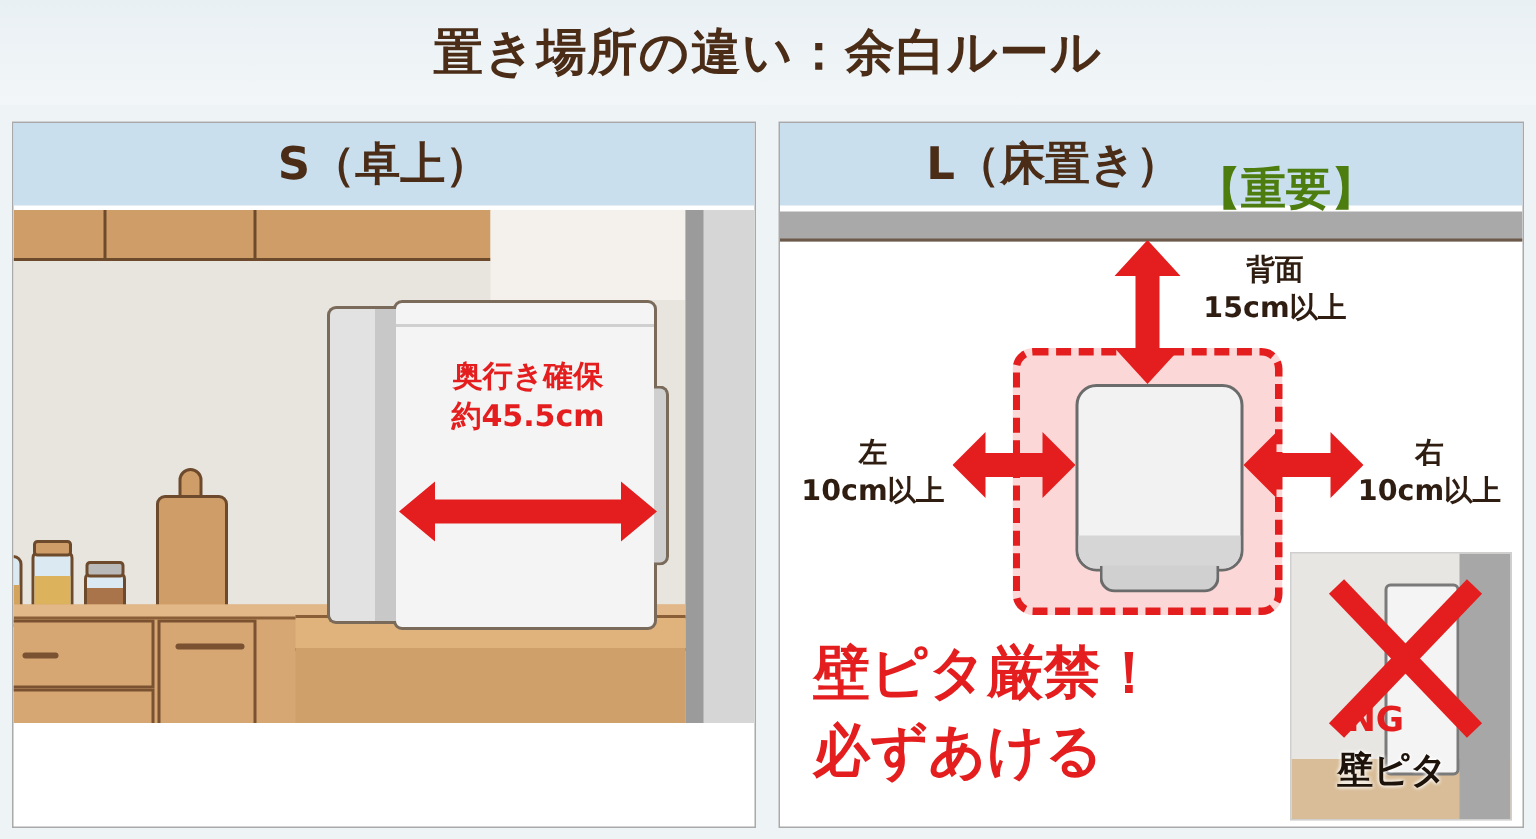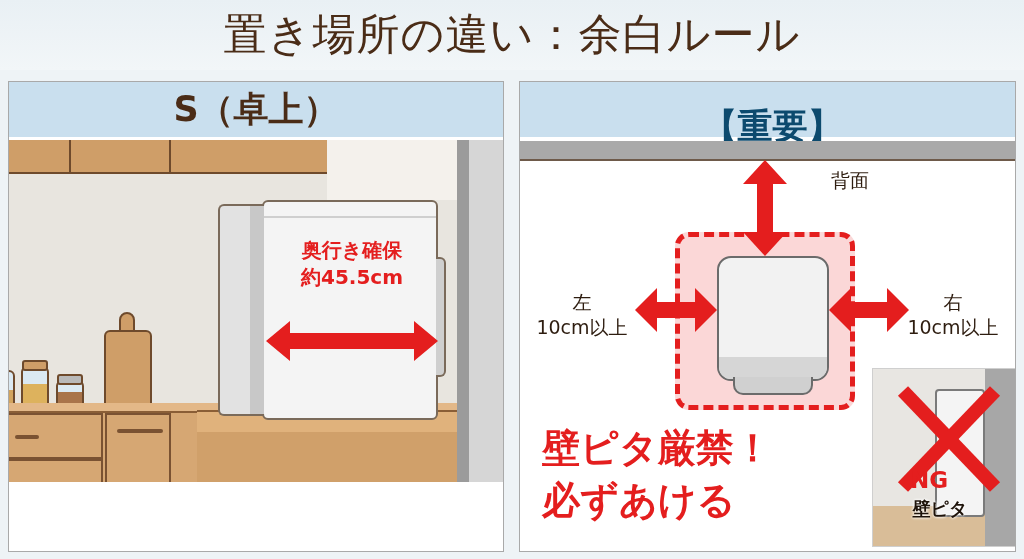--- a/index.html
+++ b/index.html
@@ -1,23 +1,23 @@
 <!DOCTYPE html>
 <html><head>
 <meta charset="utf-8">
 <style>
   html,body{margin:0;padding:0;}
   body{width:1024px;height:559px;overflow:hidden;background:#eef3f6;font-family:"DejaVu Sans","Liberation Sans",sans-serif;position:relative;}
   .title-bar{position:absolute;left:0;top:0;width:1024px;height:70px;background:linear-gradient(#e9f0f4,#f2f6f8);display:flex;align-items:center;justify-content:center;}
-  .title-bar h1{margin:0;font-size:43px;font-weight:normal;color:#4a2c17;letter-spacing:1px;}
+  .title-bar h1{margin:0;font-size:33px;font-weight:bold;color:#4a2c17;letter-spacing:1px;}
   .panel{position:absolute;top:81px;height:471px;background:#fff;border:1.5px solid #a9a9a9;box-sizing:border-box;overflow:hidden;}
   .panel.left{left:8px;width:496px;}
   .panel.right{left:519px;width:497px;}
-  .panel-header{position:absolute;left:0;top:0;right:0;height:55px;background:#c9dfee;display:flex;align-items:center;justify-content:center;font-size:35px;font-weight:bold;color:#4a2c17;}
-  .panel-header .red{color:#0c4a6e;margin-left:10px;margin-top:33px;}
+  .panel-header{position:absolute;left:0;top:0;right:0;height:55px;background:#c9dfee;display:flex;align-items:center;justify-content:center;font-size:30px;font-weight:bold;color:#4a2c17;}
+  .panel-header .red{color:#4d7c0f;margin-left:10px;margin-top:33px;}
   
   .scene{position:absolute;left:0;top:58px;right:0;height:342px;background:#e8e5df;overflow:hidden;}
   .cabinet-top{position:absolute;left:0;top:0;width:318px;height:32px;background:#cf9e68;border-bottom:2px solid #6e4a2c;}
   .cabinet-top .div{position:absolute;top:0;bottom:0;width:2px;background:#6e4a2c;}
   .wall-gap{position:absolute;left:318px;top:0;width:130px;height:60px;background:#f4f1ec;}
   .side-wall{position:absolute;left:448px;top:0;width:48px;height:350px;background:#d6d6d6;}
   .side-wall .edge{position:absolute;left:0;top:0;width:12px;height:100%;background:#9b9b9b;}
   .counter{position:absolute;left:0;top:263px;width:448px;height:110px;background:#d6a773;}
   .counter .lip{position:absolute;left:0;top:0;width:448px;height:8px;background:#e3b888;border-bottom:2px solid #8a5e36;}
   .drawer{position:absolute;background:#d6a773;border:2px solid #7a5232;box-sizing:border-box;}
@@ -34,30 +34,30 @@
   .machine .back{position:absolute;right:-10px;top:55px;width:10px;height:120px;background:#cfcfcf;border:2px solid #7a6a5a;border-left:none;border-radius:0 6px 6px 0;box-sizing:border-box;}
   .machine-label{position:absolute;left:258px;top:97px;width:170px;text-align:center;color:#e41e1e;font-weight:bold;font-size:20px;line-height:27px;}
   .hbar-arrow{position:absolute;left:257px;top:179px;width:172px;height:44px;}
   .caption-left{position:absolute;left:0;right:0;bottom:0;height:60px;display:flex;align-items:center;justify-content:center;font-size:27px;font-weight:bold;color:#2e1d10;background:#fff;}
   
   .wall-strip{position:absolute;left:0;right:0;top:59px;height:18px;background:#a9a9a9;border-bottom:2px solid #6e5a4a;}
   .zone{position:absolute;left:155px;top:150px;width:180px;height:178px;background:#fbd7d7;border:5px dashed #e41e1e;border-radius:14px;box-sizing:border-box;}
   .unit{position:absolute;left:197px;top:174px;width:112px;height:125px;background:#f2f2f2;border:2px solid #6b6b6b;border-radius:14px;box-sizing:border-box;}
   .unit .base{position:absolute;left:0;right:0;bottom:0;height:22px;background:#d6d6d6;border-radius:0 0 12px 12px;}
   .unit .vent{position:absolute;left:14px;right:14px;bottom:-16px;height:18px;background:#d0d0d0;border:2px solid #6b6b6b;border-top:none;border-radius:0 0 10px 10px;box-sizing:border-box;}
-  .dim-label{position:absolute;font-weight:normal;font-size:19px;color:#2e1d10;text-align:center;line-height:25px;}
+  .dim-label{position:absolute;font-weight:bold;font-size:19px;color:#2e1d10;text-align:center;line-height:25px;}
   .arrow-svg{position:absolute;}
   .warning{position:absolute;left:22px;top:340px;color:#e41e1e;font-weight:bold;font-size:38px;line-height:52px;}
-  .ng-inset{position:absolute;left:340px;top:286px;width:146px;height:177px;background:#e8e6e2;border:1px solid #cfcfcf;overflow:hidden;margin-left:12px;}
+  .ng-inset{position:absolute;left:340px;top:286px;width:146px;height:177px;background:#e8e6e2;border:1px solid #cfcfcf;overflow:hidden;}
   .ng-inset .wall{position:absolute;right:0;top:0;width:34px;height:100%;background:#a7a7a7;}
   .ng-inset .floor{position:absolute;left:0;right:0;bottom:0;height:40px;background:#d9bd98;}
   .ng-inset .dev{position:absolute;left:62px;top:20px;width:50px;height:128px;background:#f4f4f4;border:2px solid #7a7a7a;border-radius:4px;box-sizing:border-box;}
   .ng-x{position:absolute;left:0;top:0;}
   .ng-text{position:absolute;left:0;right:34px;top:98px;text-align:center;color:#e41e1e;font-weight:bold;font-size:23px;}
-  .ng-caption{position:absolute;left:0;right:12px;top:128px;text-align:center;color:#1e130a;font-weight:bold;font-size:18px;text-shadow:0 0 3px #fff,0 0 3px #fff;}
+  .ng-caption{position:absolute;left:0;right:12px;top:128px;text-align:center;color:#1e130a;font-weight:bold;font-size:24px;text-shadow:0 0 3px #fff,0 0 3px #fff;}
 </style>
 </head>
 <body>
 
 <div class="title-bar">
   <h1>置き場所の違い：余白ルール</h1>
 </div>
 
 <div class="panel left">
   <div class="panel-header">
@@ -115,20 +115,21 @@
     </svg>
     <div class="machine-label">
       <div>奥行き確保</div>
       <div>約45.5cm</div>
     </div>
   </div>
 </div>
 
 <div class="panel right">
   <div class="panel-header">
+    <span>L（床置き）</span>
     <span class="red">【重要】</span>
   </div>
   <div class="wall-strip"></div>
 
   <div class="zone"></div>
   <div class="unit">
     <div class="base"></div>
     <div class="vent"></div>
   </div>
 
@@ -137,20 +138,21 @@
   </svg>
   <svg class="arrow-svg" style="left:115px;top:206px;" width="82" height="44" viewBox="0 0 82 44">
     <polygon points="0,22 22,0 22,14 60,14 60,0 82,22 60,44 60,30 22,30 22,44" fill="#e41e1e"></polygon>
   </svg>
   <svg class="arrow-svg" style="left:309px;top:206px;" width="80" height="44" viewBox="0 0 80 44">
     <polygon points="0,22 22,0 22,14 58,14 58,0 80,22 58,44 58,30 22,30 22,44" fill="#e41e1e"></polygon>
   </svg>
 
   <div class="dim-label" style="left:270px;top:86px;width:120px;">
     <div>背面</div>
+    <div>15cm以上</div>
   </div>
   <div class="dim-label" style="left:2px;top:208px;width:120px;">
     <div>左</div>
     <div>10cm以上</div>
   </div>
   <div class="dim-label" style="left:370px;top:208px;width:126px;">
     <div>右</div>
     <div>10cm以上</div>
   </div>
 

